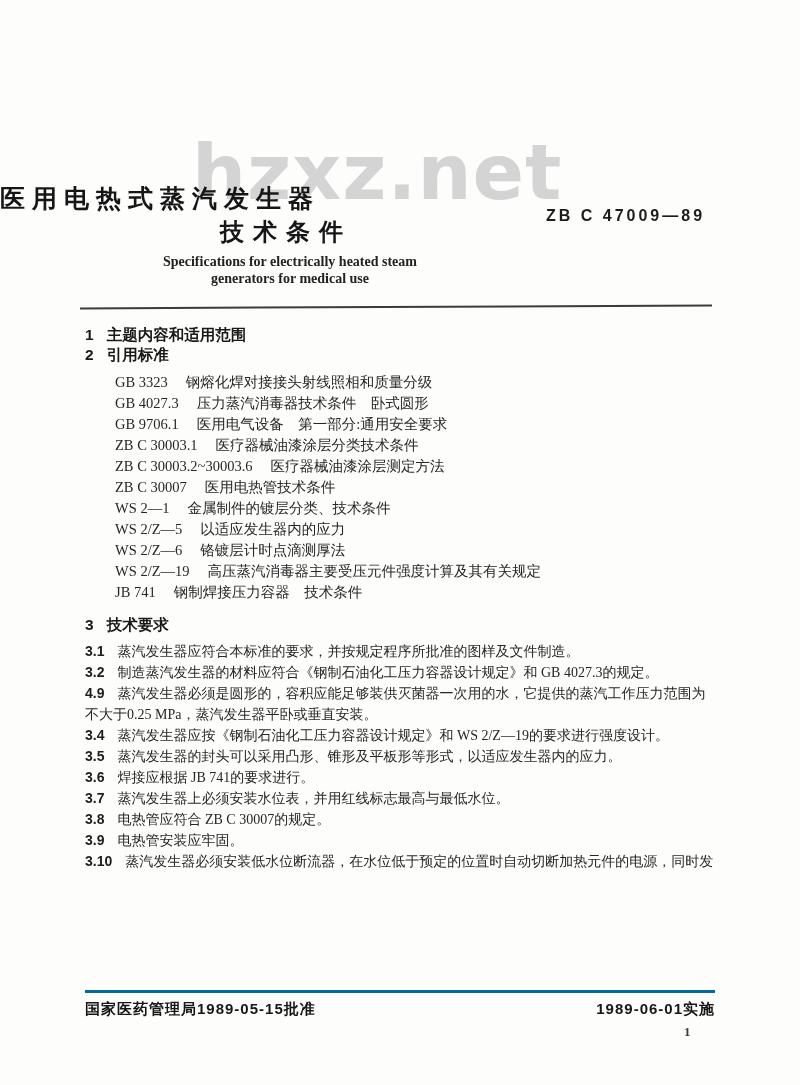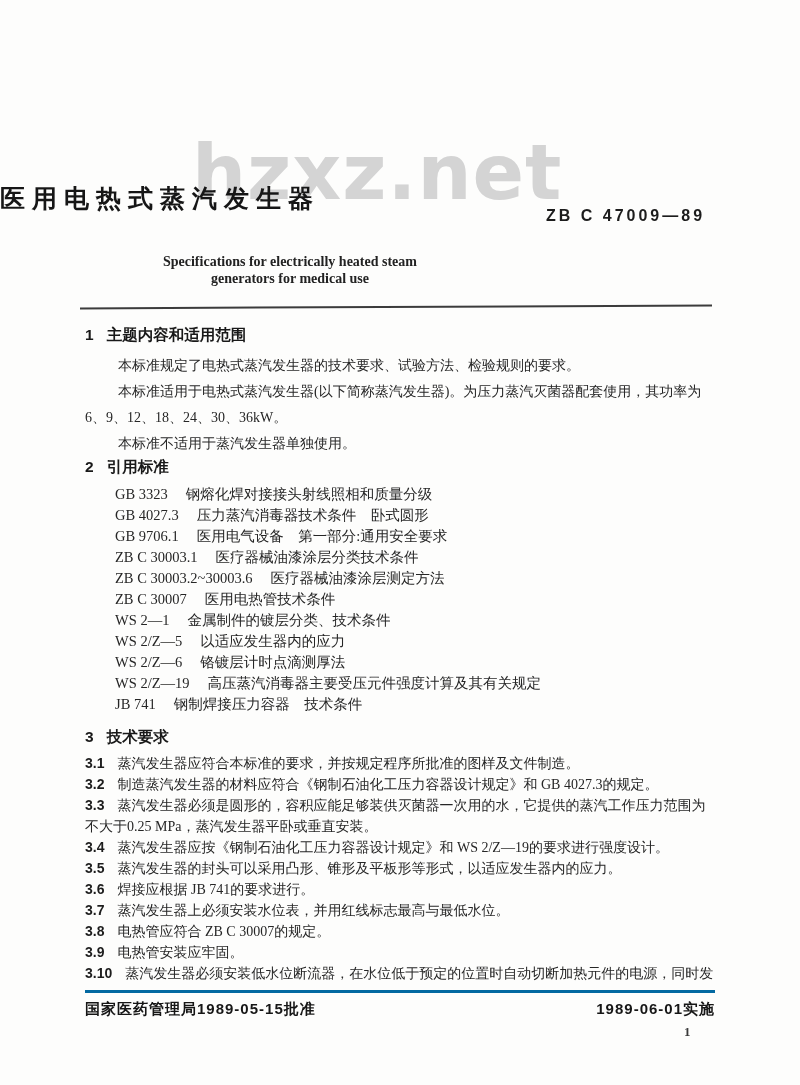--- a/index.html
+++ b/index.html
@@ -126,57 +126,53 @@
 </style>
 </head>
 <body>
 
 <div class="page">
 
   <div class="watermark">hzxz.net</div>
 
   <header class="doc-header">
     <div class="title-cn">医用电热式蒸汽发生器</div>
+    <div class="subtitle-cn">技术条件</div>
     <div class="zb-num">ZB C 47009—89</div>
     <div class="en-title">
       <div>Specifications for electrically heated steam</div>
       <div>generators for medical use</div>
     </div>
     <div class="header-rule"></div>
   </header>
 
   <main>
 
     <h2 class="sec-heading s1"><span class="sec-num">1</span><span>主题内容和适用范围</span></h2>
-    <div class="paras">
-      <p class="para oneline">本标准规定了电热式蒸汽发生器的技术要求、试验方法、检验规则的要求。</p>
-      <p class="para">本标准适用于电热式蒸汽发生器(以下简称蒸汽发生器)。为压力蒸汽灭菌器配套使用，其功率为6、9、12、18、24、30、36kW。</p>
-      <p class="para oneline">本标准不适用于蒸汽发生器单独使用。</p>
-    </div>
 
     <h2 class="sec-heading s2"><span class="sec-num">2</span><span>引用标准</span></h2>
     <div class="refs">
       <div class="ref-item"><span class="ref-code">GB 3323</span><span>钢熔化焊对接接头射线照相和质量分级</span></div>
       <div class="ref-item"><span class="ref-code">GB 4027.3</span><span>压力蒸汽消毒器技术条件　卧式圆形</span></div>
       <div class="ref-item"><span class="ref-code">GB 9706.1</span><span>医用电气设备　第一部分:通用安全要求</span></div>
       <div class="ref-item"><span class="ref-code">ZB C 30003.1</span><span>医疗器械油漆涂层分类技术条件</span></div>
       <div class="ref-item"><span class="ref-code">ZB C 30003.2~30003.6</span><span>医疗器械油漆涂层测定方法</span></div>
       <div class="ref-item"><span class="ref-code">ZB C 30007</span><span>医用电热管技术条件</span></div>
       <div class="ref-item"><span class="ref-code">WS 2—1</span><span>金属制件的镀层分类、技术条件</span></div>
       <div class="ref-item"><span class="ref-code">WS 2/Z—5</span><span>以适应发生器内的应力</span></div>
       <div class="ref-item"><span class="ref-code">WS 2/Z—6</span><span>铬镀层计时点滴测厚法</span></div>
       <div class="ref-item"><span class="ref-code">WS 2/Z—19</span><span>高压蒸汽消毒器主要受压元件强度计算及其有关规定</span></div>
       <div class="ref-item"><span class="ref-code">JB 741</span><span>钢制焊接压力容器　技术条件</span></div>
     </div>
 
     <h2 class="sec-heading s3"><span class="sec-num">3</span><span>技术要求</span></h2>
     <div class="clauses">
       <div class="clause oneline"><span class="cl-num">3.1</span><span>蒸汽发生器应符合本标准的要求，并按规定程序所批准的图样及文件制造。</span></div>
       <div class="clause oneline"><span class="cl-num">3.2</span><span>制造蒸汽发生器的材料应符合《钢制石油化工压力容器设计规定》和 GB 4027.3的规定。</span></div>
-      <div class="clause"><span class="cl-num">3.3</span><span>蒸汽发生器必须是圆形的，容积应能足够装供灭菌器一次用的水，它提供的蒸汽工作压力范围为不大于0.25 MPa，蒸汽发生器平卧或垂直安装。</span></div>
+      <div class="clause"><span class="cl-num">4.9</span><span>蒸汽发生器必须是圆形的，容积应能足够装供灭菌器一次用的水，它提供的蒸汽工作压力范围为不大于0.25 MPa，蒸汽发生器平卧或垂直安装。</span></div>
       <div class="clause oneline"><span class="cl-num">3.4</span><span>蒸汽发生器应按《钢制石油化工压力容器设计规定》和 WS 2/Z—19的要求进行强度设计。</span></div>
       <div class="clause oneline"><span class="cl-num">3.5</span><span>蒸汽发生器的封头可以采用凸形、锥形及平板形等形式，以适应发生器内的应力。</span></div>
       <div class="clause oneline"><span class="cl-num">3.6</span><span>焊接应根据 JB 741的要求进行。</span></div>
       <div class="clause oneline"><span class="cl-num">3.7</span><span>蒸汽发生器上必须安装水位表，并用红线标志最高与最低水位。</span></div>
       <div class="clause oneline"><span class="cl-num">3.8</span><span>电热管应符合 ZB C 30007的规定。</span></div>
       <div class="clause oneline"><span class="cl-num">3.9</span><span>电热管安装应牢固。</span></div>
       <div class="clause oneline"><span class="cl-num">3.10</span><span>蒸汽发生器必须安装低水位断流器，在水位低于预定的位置时自动切断加热元件的电源，同时发</span></div>
     </div>
 
   </main>

